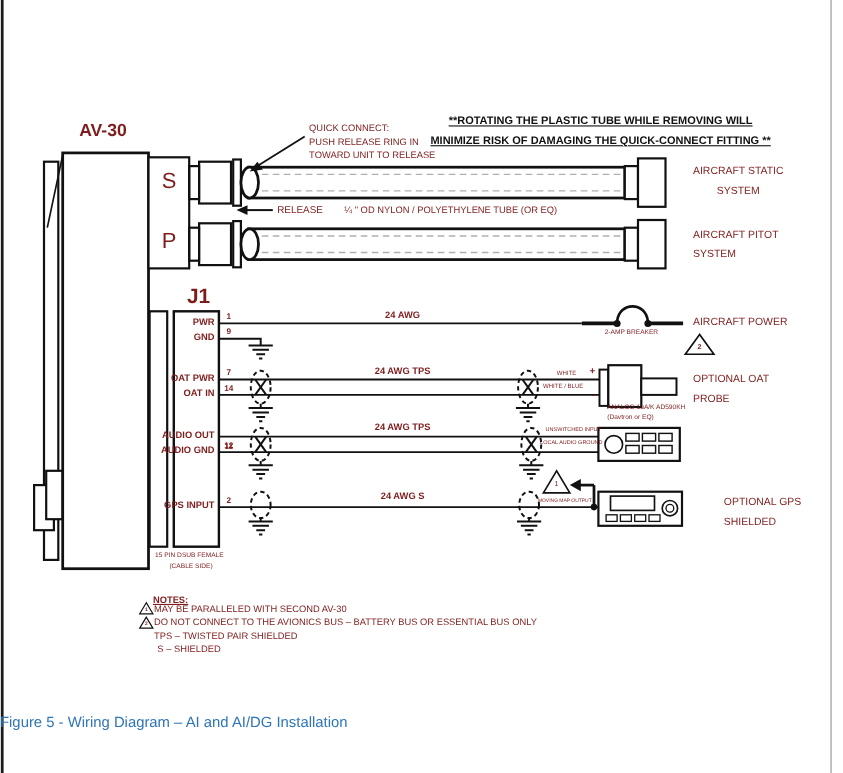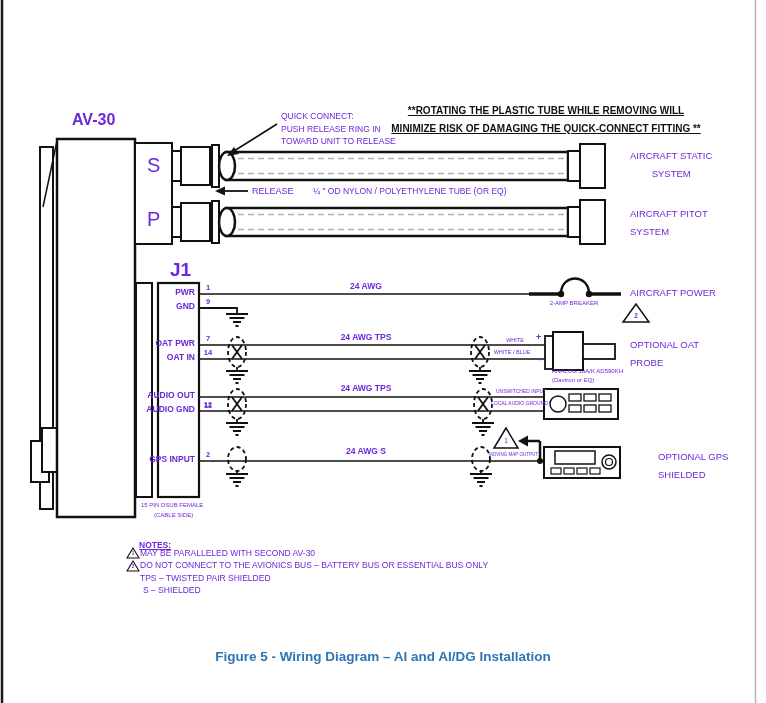--- a/index.html
+++ b/index.html
@@ -1,34 +1,34 @@
 <!DOCTYPE html>
 <html><head>
 <meta charset="utf-8">
 <style>
   html,body{margin:0;padding:0;background:#fff;}
   .canvas{position:relative;width:766px;height:703px;background:#ffffff;overflow:hidden;
           font-family:"Liberation Sans",sans-serif;color:#111;}
   svg.wiring{position:absolute;left:0;top:0;}
-  .lbl{position:absolute;white-space:nowrap;color:#6d28d9;line-height:1.15;}
+  .lbl{position:absolute;white-space:nowrap;color:#7f1d1d;line-height:1.15;}
   .b{font-weight:bold;}
   .ctr{text-align:center;}
   .ul{text-decoration:underline;}
   .warn{position:absolute;left:384px;top:72px;width:324px;text-align:center;
         font-size:10px;font-weight:bold;line-height:17.5px;margin-top:30px;}
   .twolines div{line-height:18px;font-size:9.5px;}
   .pinlbl{left:128px;width:67px;text-align:right;font-size:8.5px;font-weight:bold;}
   .pinnum{left:200px;width:16px;text-align:center;font-size:7.5px;font-weight:bold;}
   .awg{left:330px;width:72px;text-align:center;font-size:8.5px;font-weight:bold;}
   .tiny5{font-size:5px;}
   .tiny45{font-size:4.5px;}
   .tiny6{font-size:6px;}
   .noteref{width:12px;text-align:center;font-size:4.5px;font-weight:bold;}
-  .caption{position:absolute;left:0;top:649px;width:766px;text-align:center;
-           font-size:13.5px;font-weight:bold;}
+  .caption{position:absolute;left:0;top:649px;width:766px;
+           font-size:13.5px;font-weight:normal;}
 </style>
 </head>
 <body>
 
 <div class="canvas">
 
   <svg class="wiring" width="766" height="703" viewBox="0 0 766 703">
     <g fill="none" stroke="#111" stroke-width="2">
 
       <line x1="2" y1="0" x2="2" y2="703" stroke="#1a1a1a" stroke-width="2.5"></line>

